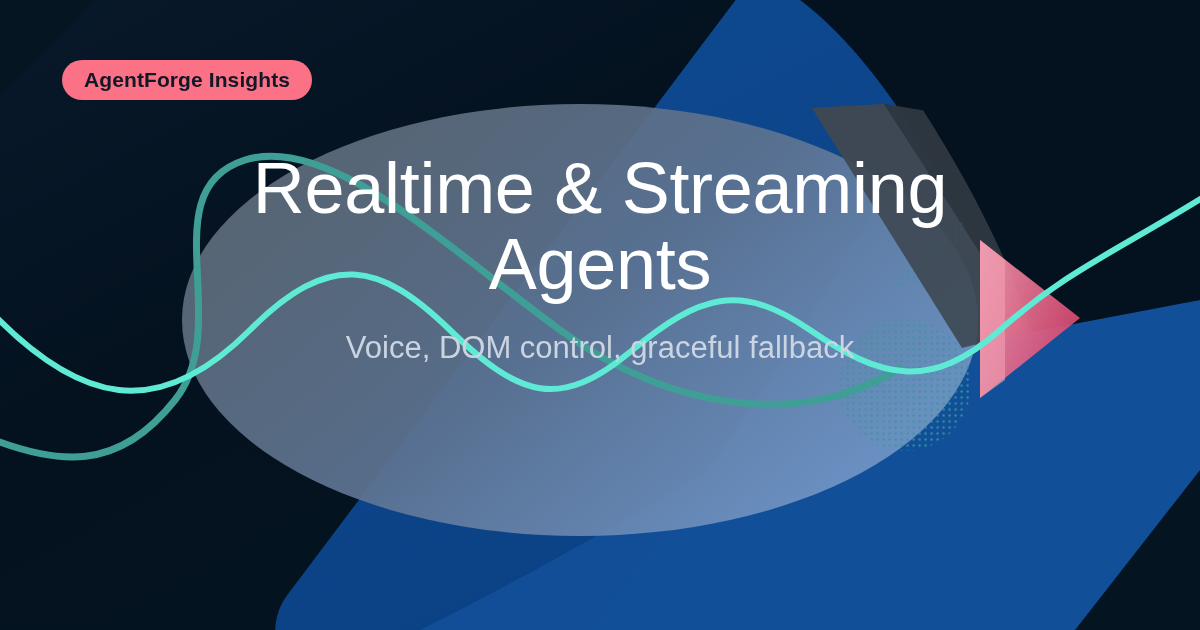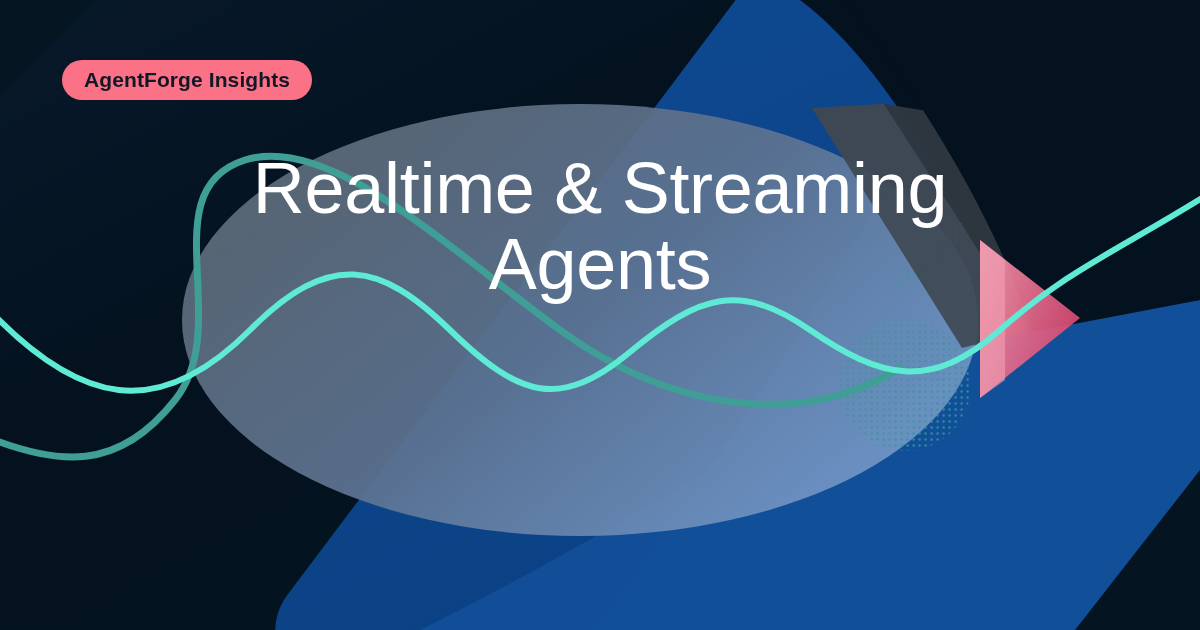--- a/index.html
+++ b/index.html
@@ -174,15 +174,16 @@
                C 1070 268 1120 250 1215 190"></path>
     </g>
   </svg>
 
   <div class="badge">
     <span>AgentForge Insights</span>
   </div>
 
   <div class="textwrap">
     <h1 class="title">Realtime &amp; Streaming Agents</h1>
+    <p class="subtitle">Voice, DOM control, graceful fallback</p>
   </div>
 
 </div>
 
 </body></html>

